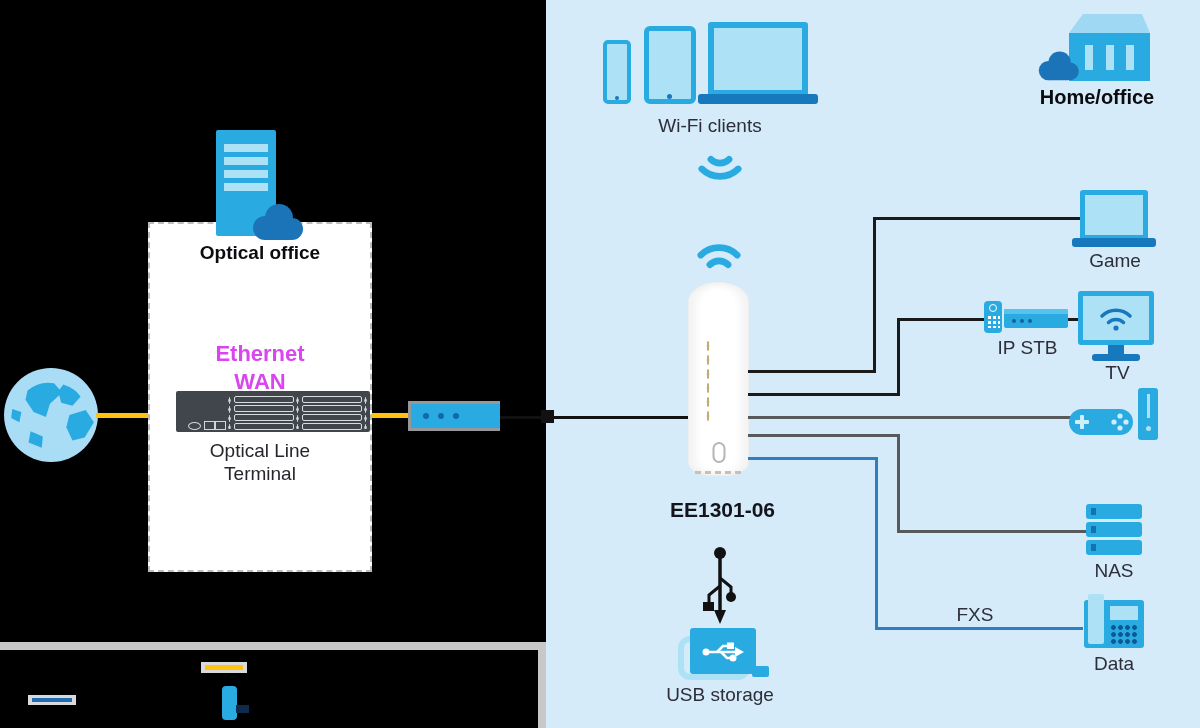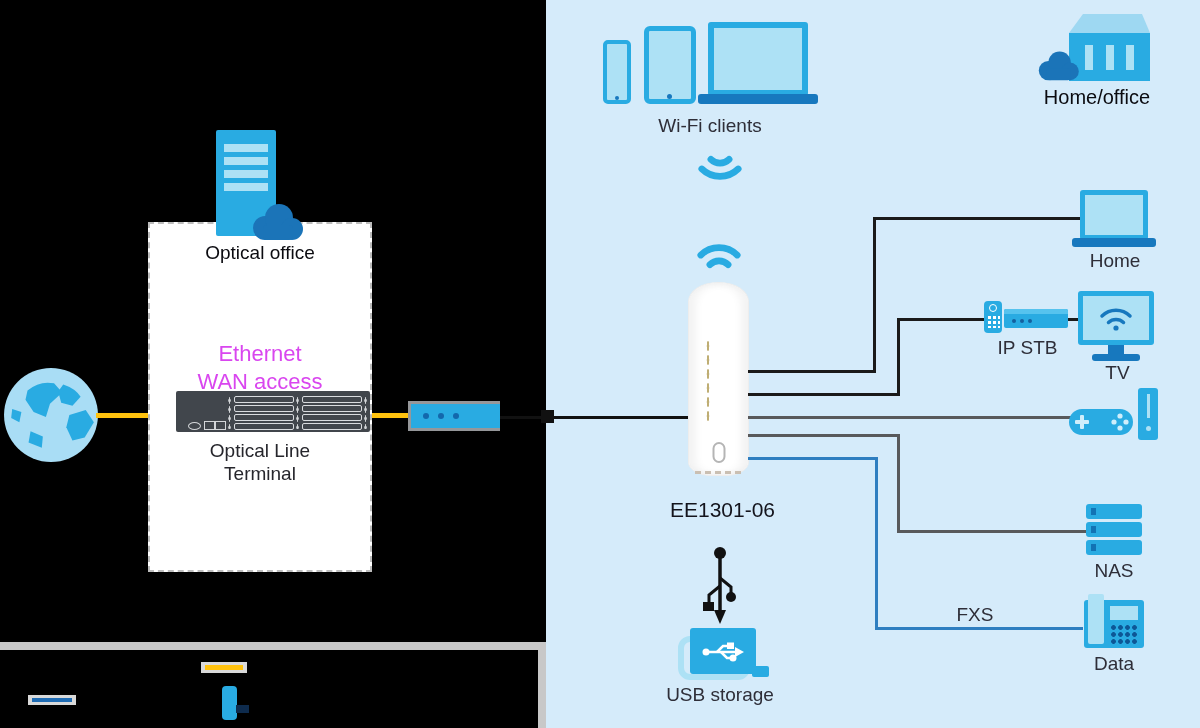--- a/index.html
+++ b/index.html
@@ -1,21 +1,21 @@
 <!DOCTYPE html>
 <html><head>
 <meta charset="utf-8">
 <style>
   html,body{margin:0;padding:0;background:#000;}
   #stage{position:relative;width:1200px;height:728px;background:#000;overflow:hidden;
          font-family:"Liberation Sans", sans-serif;}
   .abs{position:absolute;}
   .ln{position:absolute;}
   .lbl{position:absolute;text-align:center;color:#2e2e38;font-size:19px;line-height:1.2;}
-  .lbl-bold{position:absolute;text-align:center;color:#0b0b10;font-weight:normal;}
+  .lbl-bold{position:absolute;text-align:center;color:#0b0b10;font-weight:bold;}
   
   .panel{position:absolute;left:546px;top:0;width:654px;height:728px;background:#d5ebfa;}
   
   .co-box{position:absolute;left:148px;top:222px;width:224px;height:350px;background:#fff;
           border:2px dashed #bdbdbd;box-sizing:border-box;}
   
   .server{position:absolute;left:216px;top:130px;width:60px;height:106px;background:#29abe2;border-radius:2px;}
   .server .bar{position:absolute;left:8px;width:44px;height:8px;background:#ade1f5;}
   
   .olt{position:absolute;left:176px;top:391px;width:194px;height:41px;background:#41464c;border-radius:2px;}
@@ -167,21 +167,21 @@
   <div class="ln" style="left:748px;top:434px;width:152px;height:3px;background:#58595b"></div>
   <div class="ln" style="left:897px;top:434px;width:3px;height:99px;background:#58595b"></div>
   <div class="ln" style="left:897px;top:530px;width:189px;height:3px;background:#58595b"></div>
 
   <div class="ln" style="left:748px;top:457px;width:130px;height:3px;background:#2e7ec0"></div>
   <div class="ln" style="left:875px;top:457px;width:3px;height:173px;background:#2e7ec0"></div>
   <div class="ln" style="left:875px;top:627px;width:208px;height:3px;background:#2e7ec0"></div>
 
   <div class="screen" style="left:1080px;top:190px;width:68px;height:50px"></div>
   <div class="base" style="left:1072px;top:238px;width:84px;height:9px"></div>
-  <div class="lbl" style="left:1080px;top:250px;width:70px">Home</div>
+  <div class="lbl" style="left:1080px;top:250px;width:70px">Game</div>
 
   <div class="abs" style="left:984px;top:301px;width:18px;height:32px;background:#29abe2;border-radius:4px">
     <div class="abs" style="left:5px;top:3px;width:8px;height:8px;border:1.5px solid #fff;border-radius:50%;box-sizing:border-box"></div>
     <div class="rdots" style="left:3px;top:14px;width:13px;height:13px"></div>
   </div>
   <div class="abs" style="left:1004px;top:309px;width:64px;height:19px;background:#29abe2;border-radius:2px">
     <div class="abs" style="left:0;top:0;width:64px;height:5px;background:#56c3ee;border-radius:2px 2px 0 0"></div>
     <div class="dot" style="left:8px;top:10px;width:4px;height:4px;background:#15619f"></div>
     <div class="dot" style="left:16px;top:10px;width:4px;height:4px;background:#15619f"></div>
     <div class="dot" style="left:24px;top:10px;width:4px;height:4px;background:#15619f"></div>

